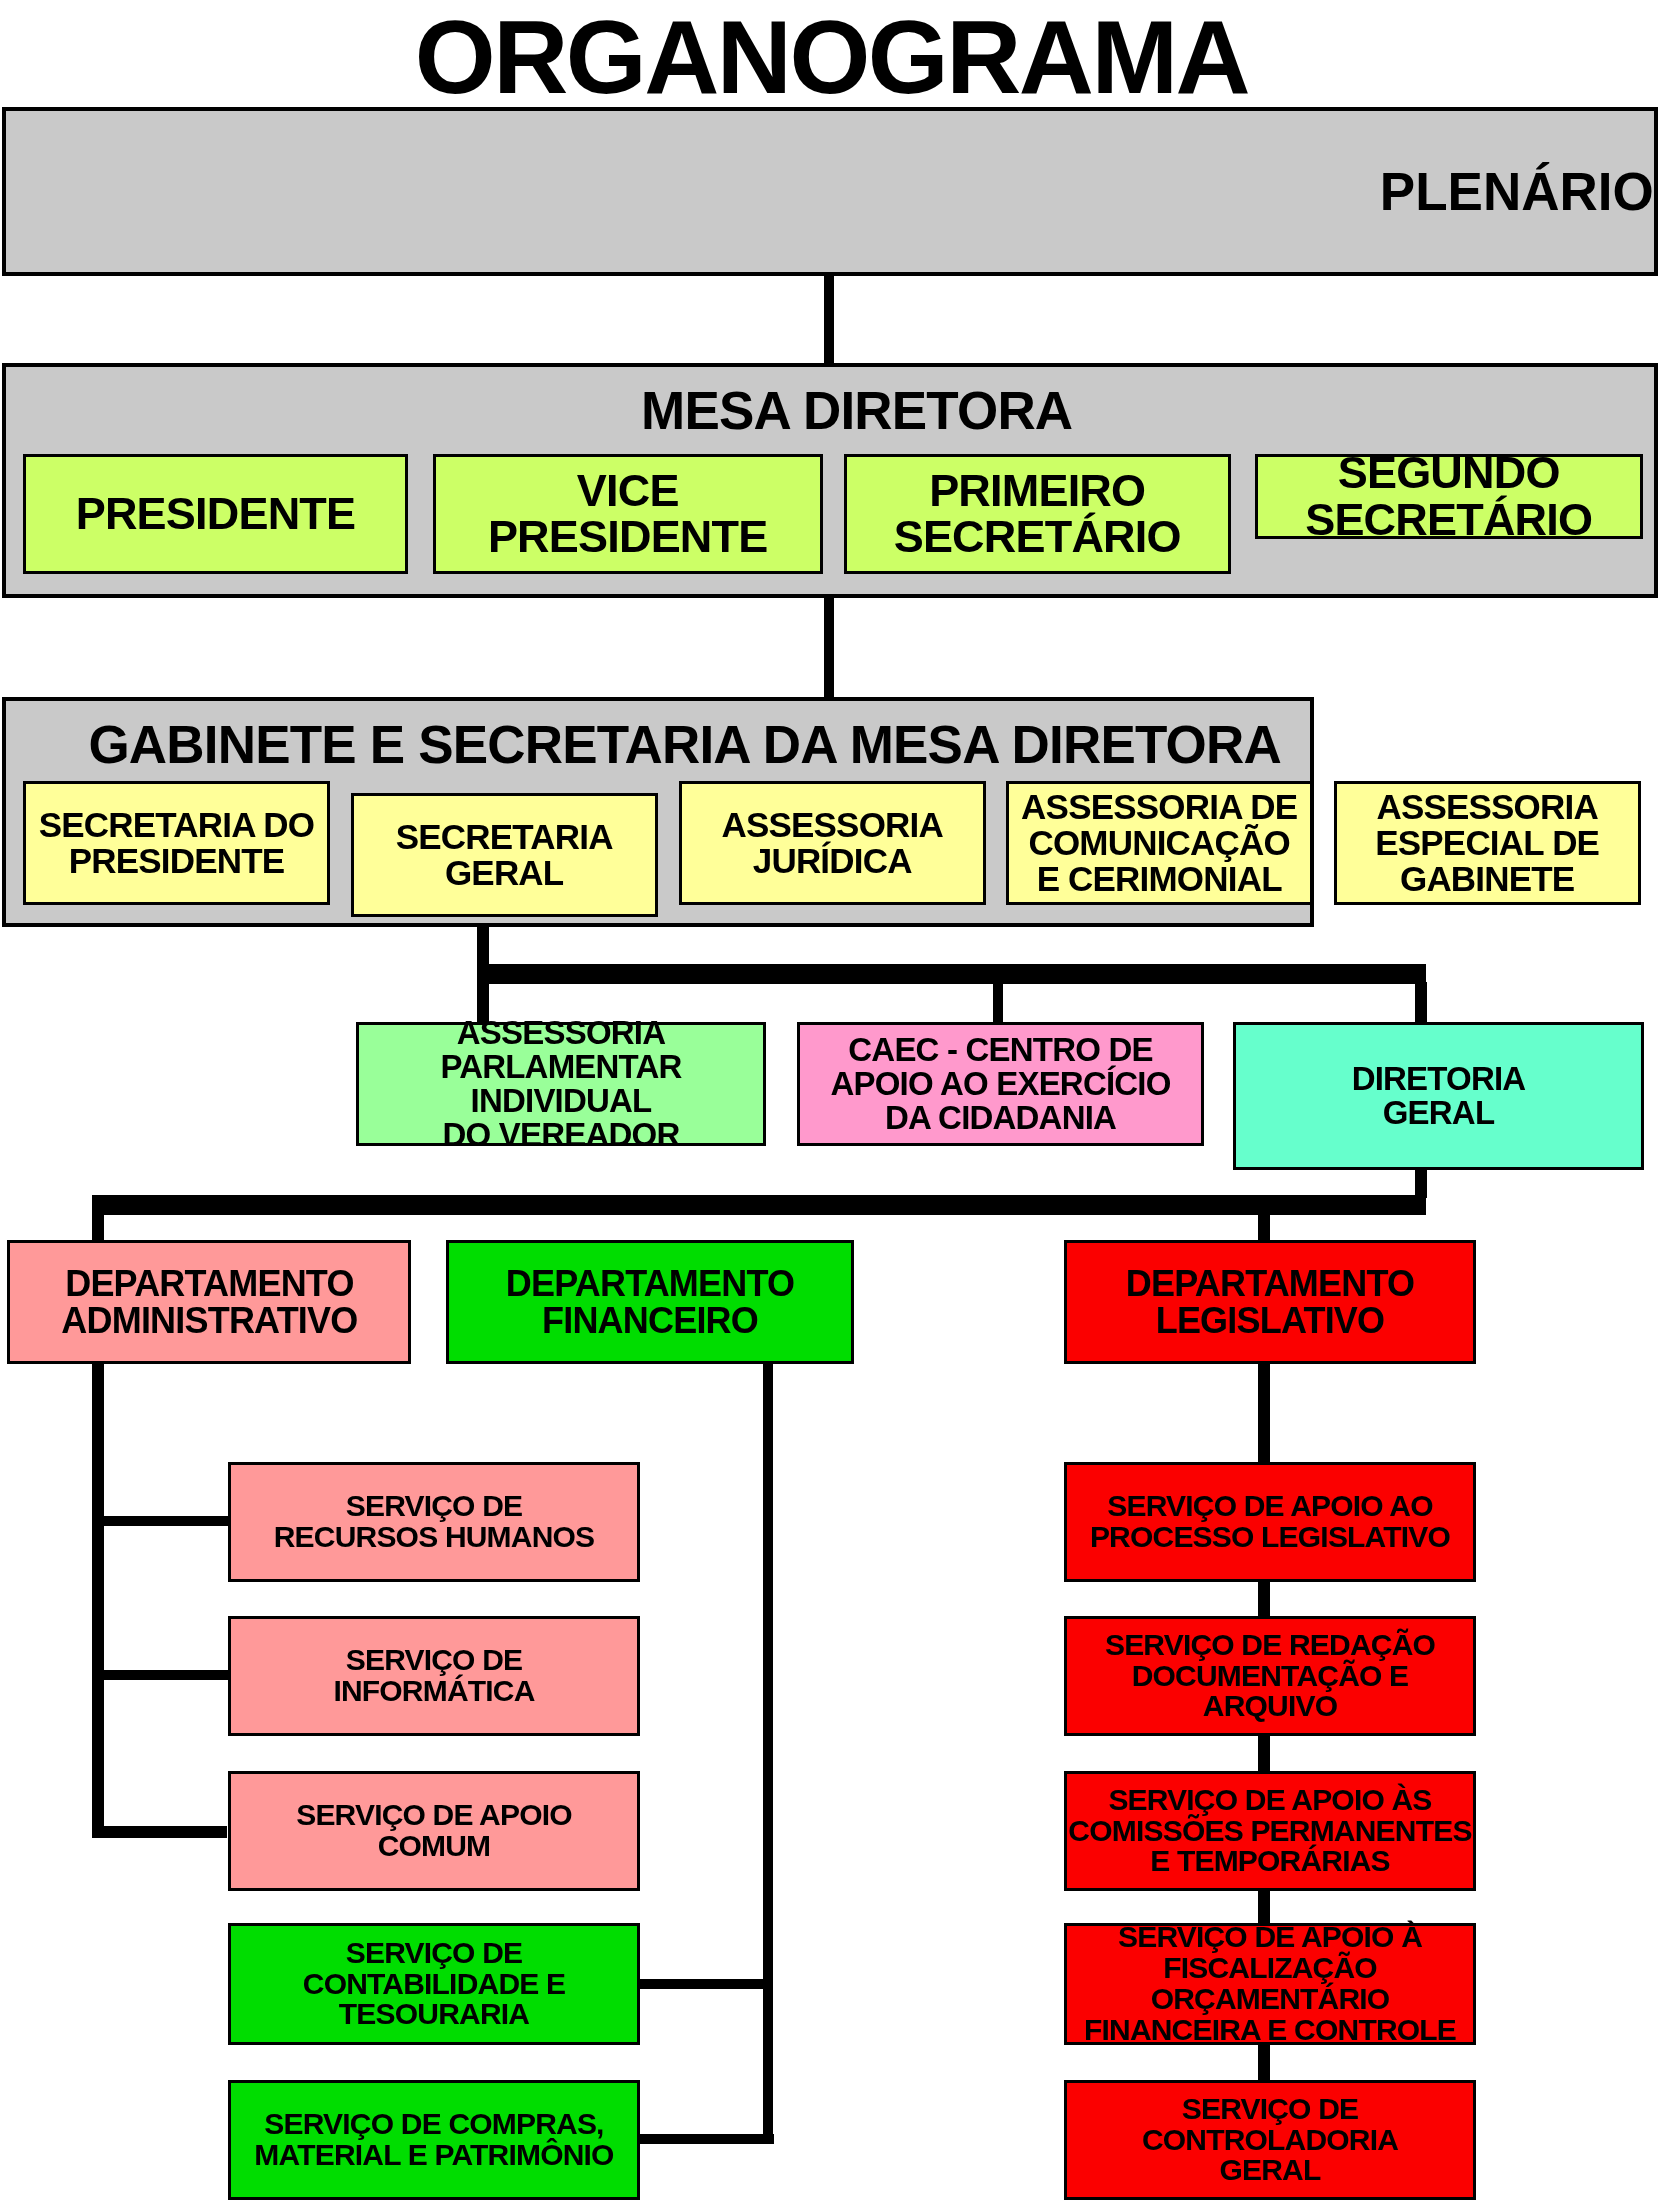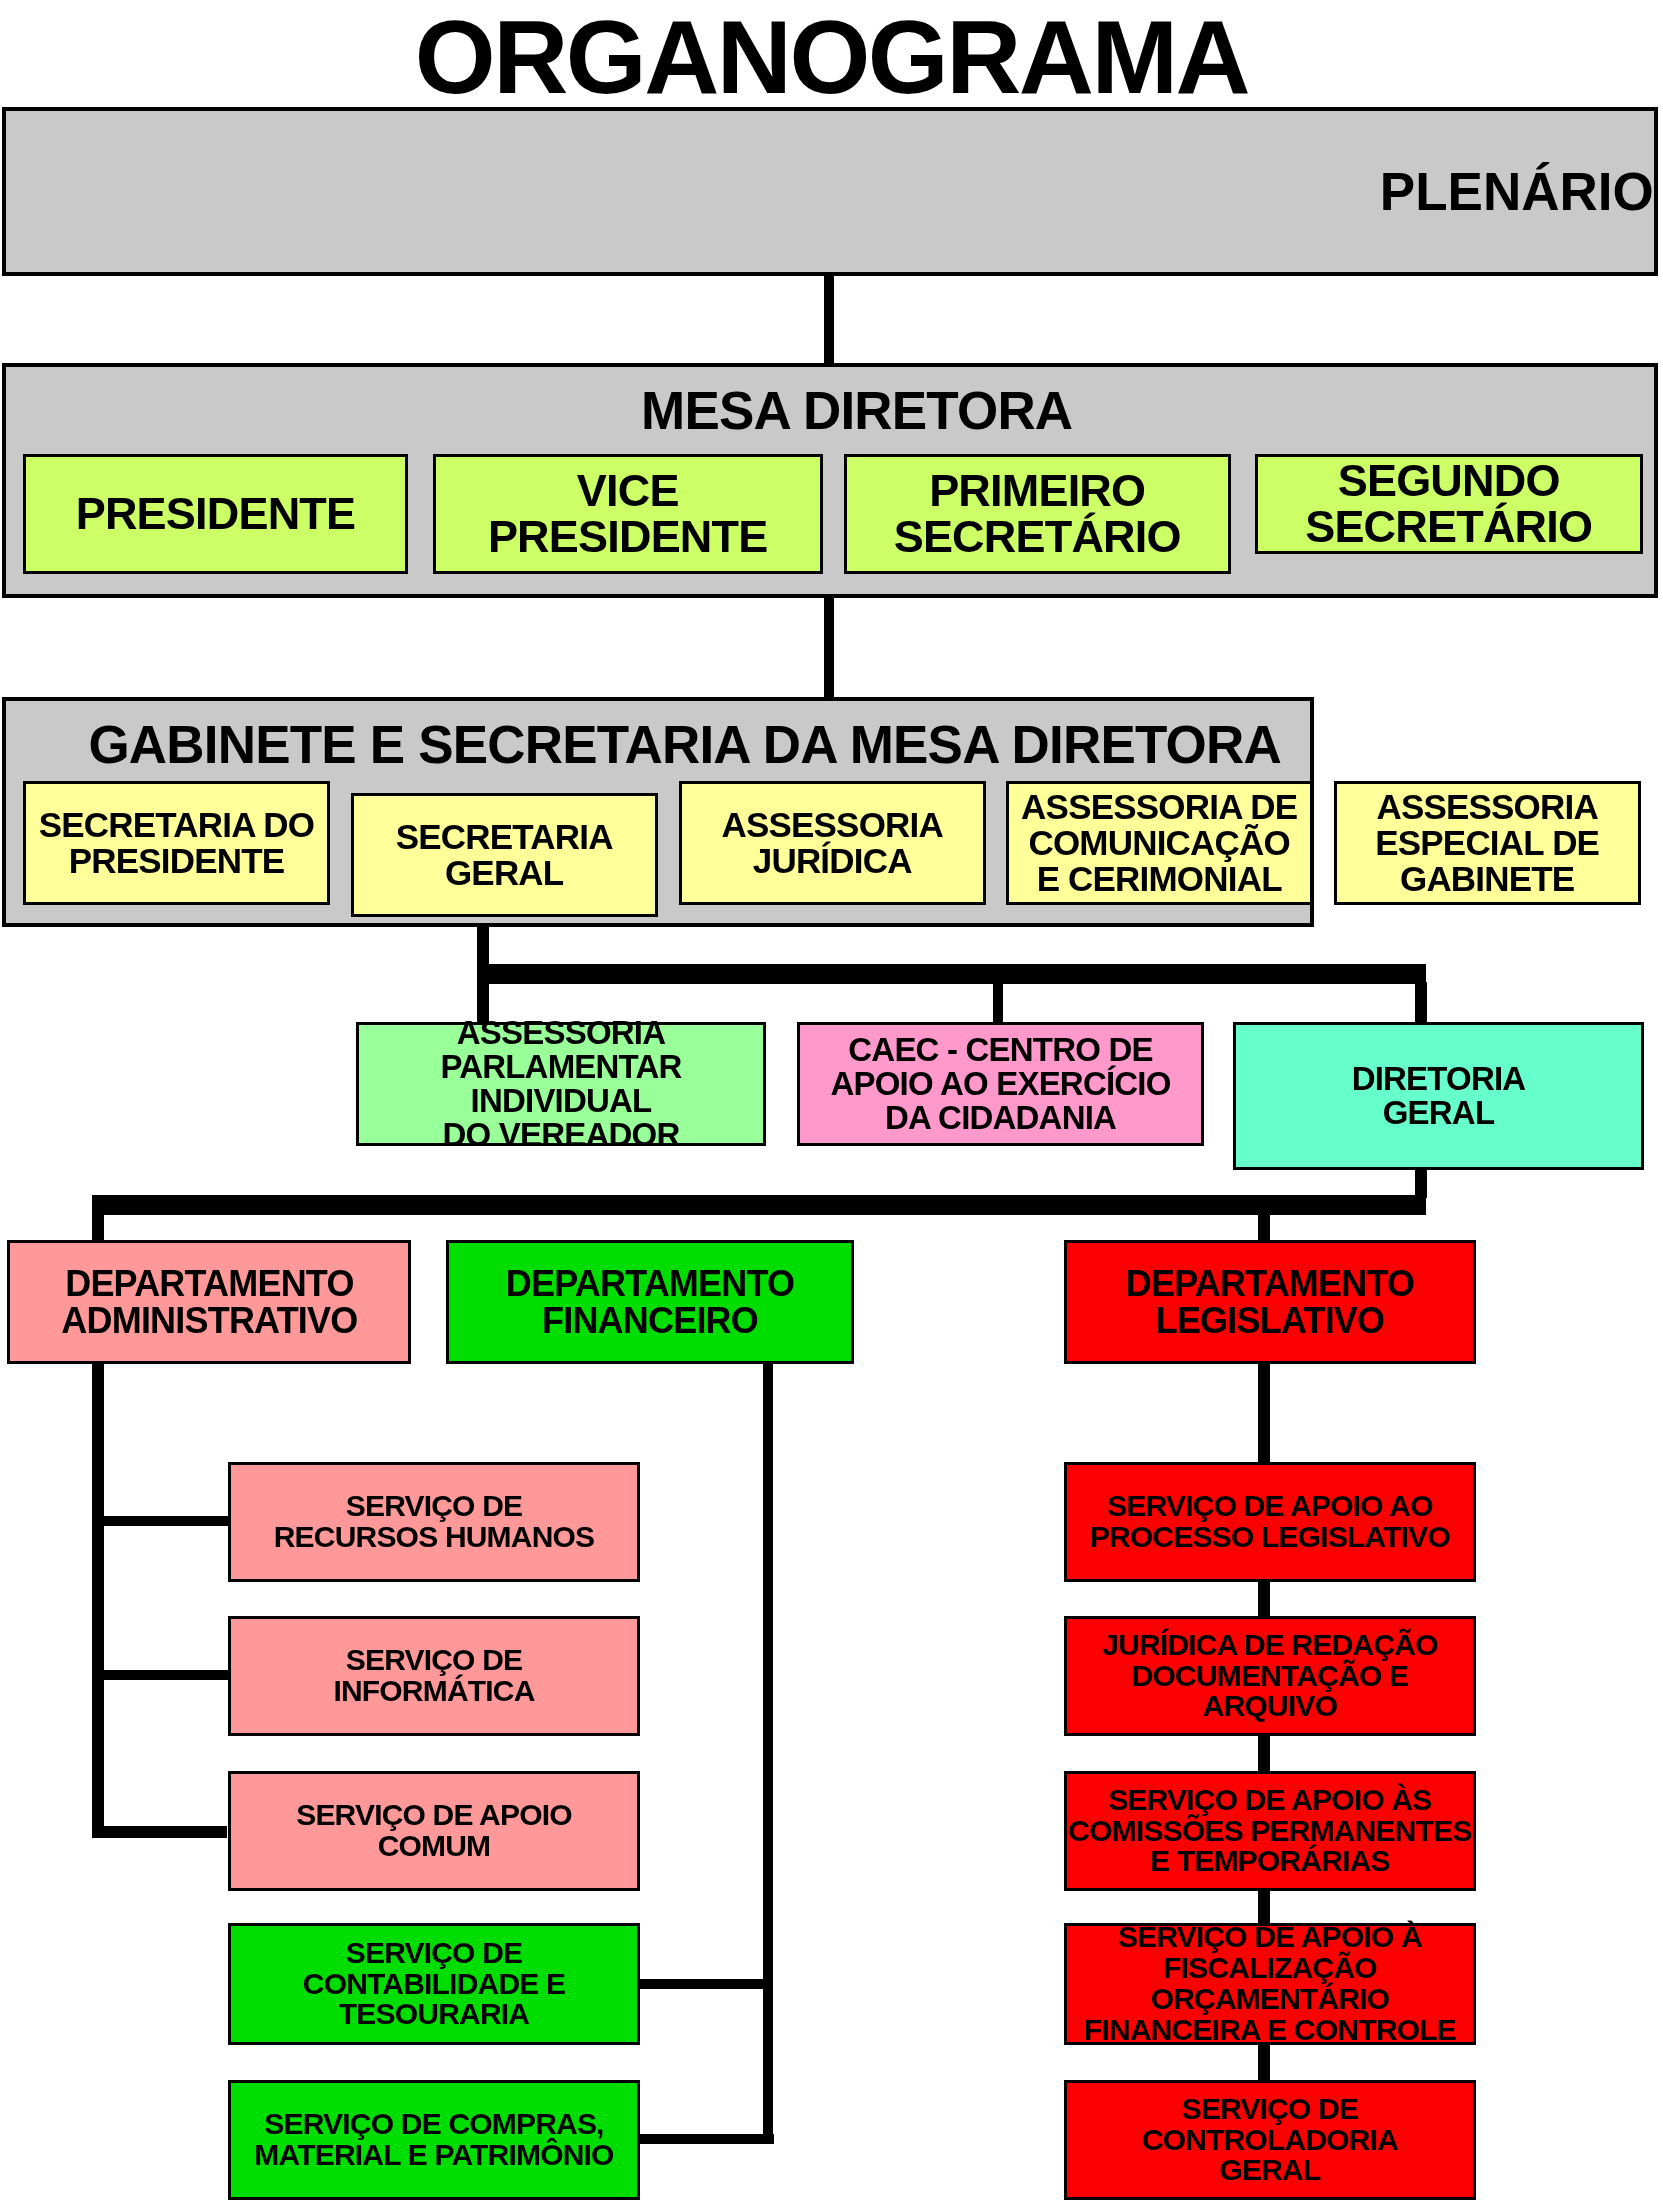--- a/index.html
+++ b/index.html
@@ -74,21 +74,21 @@
   <span class="plenario-label">PLENÁRIO</span>
 </div>
 
 <div class="container" style="left:1.7px;top:363px;width:1656px;height:235px">
   <div class="gray-title">MESA DIRETORA</div>
   <div class="node mesa-member c-lime" style="left:17.3px;top:87px;width:385px;height:120px"><span>PRESIDENTE</span></div>
   <div class="node mesa-member c-lime" style="left:427px;top:87px;width:390px;height:120px"><span>VICE
 PRESIDENTE</span></div>
   <div class="node mesa-member c-lime" style="left:838px;top:87px;width:387px;height:120px"><span>PRIMEIRO
 SECRETÁRIO</span></div>
-  <div class="node mesa-member c-lime" style="left:1249px;top:87px;width:388px;height:100px"><span>SEGUNDO
+  <div class="node mesa-member c-lime" style="left:1249px;top:87px;width:388px;height:85px"><span>SEGUNDO
 SECRETÁRIO</span></div>
 </div>
 
 <div class="container" style="left:1.7px;top:697px;width:1312px;height:230px">
   <div class="gray-title">GABINETE E SECRETARIA DA MESA DIRETORA</div>
   <div class="node gab-member c-yellow" style="left:17.3px;top:80px;width:307px;height:124px"><span>SECRETARIA DO
 PRESIDENTE</span></div>
   <div class="node gab-member c-yellow" style="left:345px;top:92px;width:307px;height:124px"><span>SECRETARIA
 GERAL</span></div>
   <div class="node gab-member c-yellow" style="left:673px;top:80px;width:307px;height:124px"><span>ASSESSORIA
@@ -125,21 +125,21 @@
 COMUM</span></div>
 
 <div class="node svc-box c-green" style="left:228px;top:1923px;width:412px;height:122px"><span>SERVIÇO DE
 CONTABILIDADE E
 TESOURARIA</span></div>
 <div class="node svc-box c-green" style="left:228px;top:2080px;width:412px;height:120px"><span>SERVIÇO DE COMPRAS,
 MATERIAL E PATRIMÔNIO</span></div>
 
 <div class="node svc-box c-red" style="left:1064px;top:1462px;width:412px;height:120px"><span>SERVIÇO DE APOIO AO
 PROCESSO LEGISLATIVO</span></div>
-<div class="node svc-box c-red" style="left:1064px;top:1616px;width:412px;height:120px"><span>JURÍDICA DE REDAÇÃO
+<div class="node svc-box c-red" style="left:1064px;top:1616px;width:412px;height:120px"><span>SERVIÇO DE REDAÇÃO
 DOCUMENTAÇÃO E
 ARQUIVO</span></div>
 <div class="node svc-box c-red" style="left:1064px;top:1771px;width:412px;height:120px"><span>SERVIÇO DE APOIO ÀS
 COMISSÕES PERMANENTES
 E TEMPORÁRIAS</span></div>
 <div class="node svc-box c-red" style="left:1064px;top:1923px;width:412px;height:122px"><span>SERVIÇO DE APOIO À
 FISCALIZAÇÃO ORÇAMENTÁRIO
 FINANCEIRA E CONTROLE</span></div>
 <div class="node svc-box c-red" style="left:1064px;top:2080px;width:412px;height:120px"><span>SERVIÇO DE
 CONTROLADORIA

